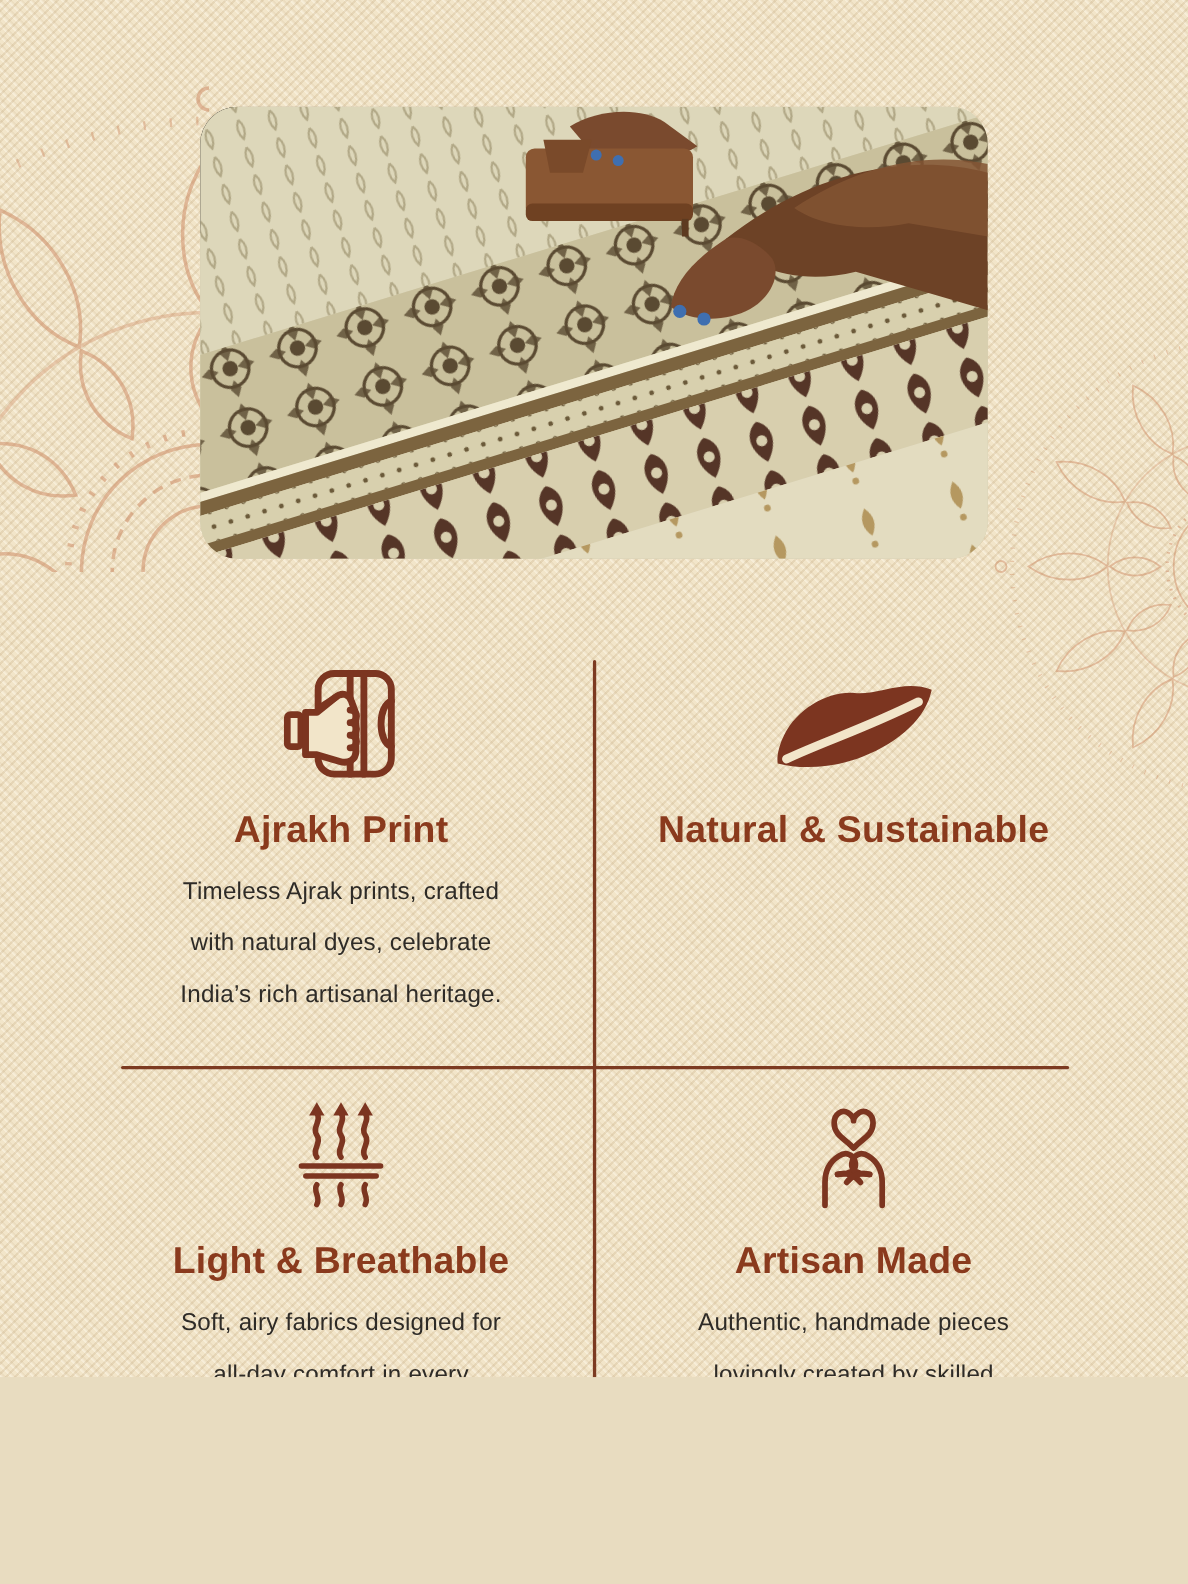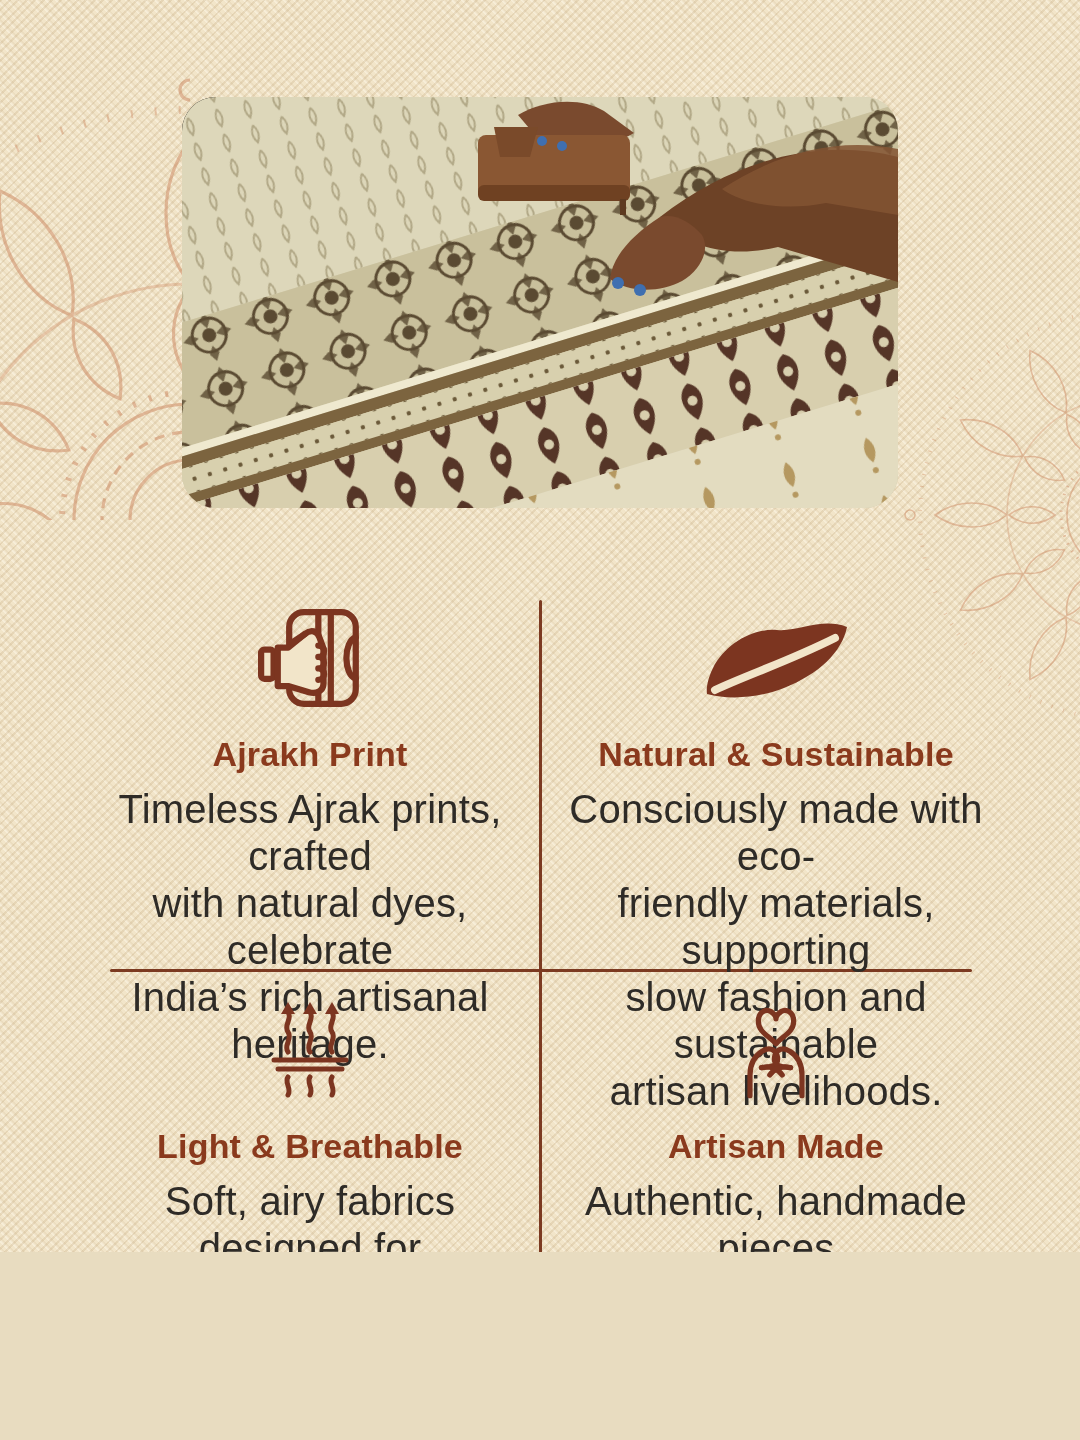--- a/index.html
+++ b/index.html
@@ -28,21 +28,21 @@
   .f1{left:90px;top:604px;}
   .f2{left:556px;top:604px;justify-content:space-between;}
   .f3{left:90px;top:996px;}
   .f4{left:556px;top:996px;}
   .feature-icon{height:108px;display:flex;align-items:center;justify-content:center;}
   .feature-title{
     margin:22px 0 0;font-size:34px;line-height:40px;font-weight:bold;
     color:#8a3a1d;letter-spacing:0.2px;
   }
   .feature-desc{
-    margin:12px 0 0;font-size:40px;line-height:47px;color:#2e2b27;
+    margin:12px 0 0;font-size:22px;line-height:47px;color:#2e2b27;
     white-space:pre-line;letter-spacing:0.2px;
   }
   .icon-stroke{stroke:#7c3520;fill:none;stroke-linecap:round;stroke-linejoin:round;}
   .icon-fill{fill:#7c3520;}
   .icon-bgfill{fill:#f2e5c9;}
   .mandala g{stroke:#cf8e68;fill:none;}
 </style>
 </head>
 <body>
 
@@ -225,24 +225,20 @@
   </section>
 
   <section class="feature f2">
     <div class="feature-icon">
       <svg width="150" height="84" viewBox="0 0 150 84">
         <path class="icon-fill" d="M146,11 C121,1 98,16 76,14 C52,12 24,28 12,52 C7,62 5,72 6,78 C28,84 58,82 83,72 C118,58 141,36 146,11 Z"></path>
         <path d="M14,74 C48,58 86,46 134,22" stroke="#f2e5c9" stroke-width="8" fill="none" stroke-linecap="round"></path>
       </svg>
     </div>
     <h3 class="feature-title">Natural &amp; Sustainable</h3>
-    <p class="feature-desc">Consciously made with eco-
-friendly materials, supporting
-slow fashion and sustainable
-artisan livelihoods.</p>
   </section>
 
   <section class="feature f3">
     <div class="feature-icon">
       <svg width="100" height="100" viewBox="0 0 100 100">
         <g class="icon-fill">
           <path d="M28,2 L21,14 H35 Z"></path>
           <path d="M50,2 L43,14 H57 Z"></path>
           <path d="M72,2 L65,14 H79 Z"></path>
         </g>

